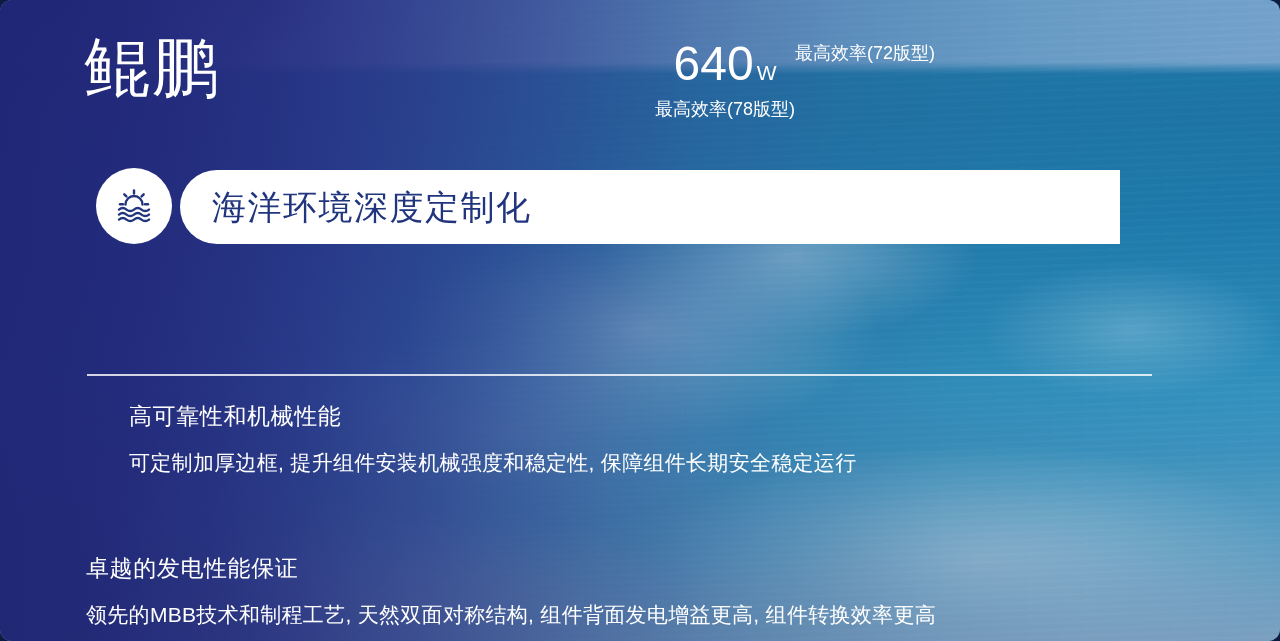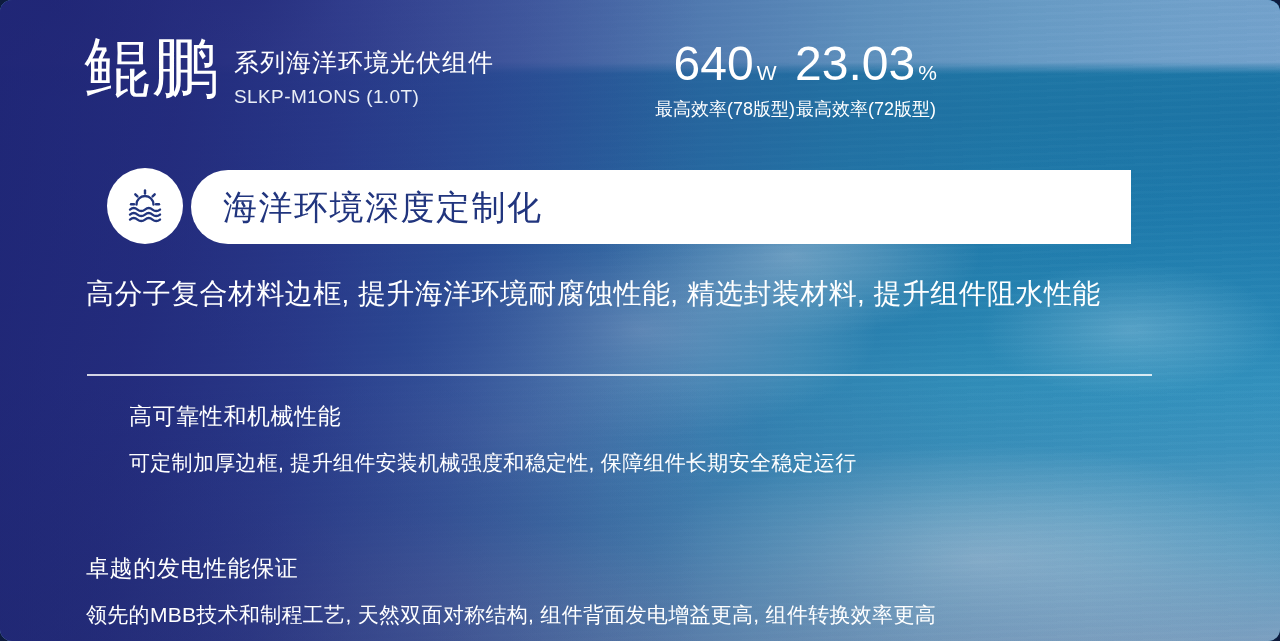--- a/index.html
+++ b/index.html
@@ -191,21 +191,21 @@
     color: #ffffff;
     font-size: 18px;
     line-height: 26px;
     margin-top: 4px;
     white-space: nowrap;
   }
 
   
   .pill-row {
     position: absolute;
-    left: 11px;
+    left: 0;
     top: 168px;
     width: 1016px;
     height: 80px;
   }
 
   .badge-circle {
     position: absolute;
     left: 96px;
     top: 0px;
     width: 76px;
@@ -302,41 +302,33 @@
   <div class="bg-layer bg-rock"></div>
   <div class="bg-layer bg-tint"></div>
   <div class="bg-layer bg-vignette"></div>
 
   <div class="content">
 
     <div class="header-row">
 
       <div class="brand-block">
         <div class="brand-name">鲲鹏</div>
-        <div class="brand-text-col">
-          <div class="brand-series">系列海洋环境光伏组件</div>
-          <div class="brand-model">SLKP-M1ONS (1.0T)</div>
-        </div>
       </div>
 
       <div class="stats">
 
         <div class="stat">
           <div class="stat-value-row">
             <span class="stat-number">640</span>
             <span class="stat-unit">W</span>
           </div>
           <div class="stat-label">最高效率(78版型)</div>
         </div>
 
         <div class="stat">
-          <div class="stat-value-row">
-            <span class="stat-number">23.03</span>
-            <span class="stat-unit">%</span>
-          </div>
           <div class="stat-label">最高效率(72版型)</div>
         </div>
 
       </div>
     </div>
 
     <div class="pill-row">
 
       <div class="badge-circle">
         <span>
@@ -357,21 +349,20 @@
             </g>
           </svg>
         </span>
       </div>
 
       <div class="pill-bar">
         <div class="pill-title">海洋环境深度定制化</div>
       </div>
     </div>
 
-    <div class="lead-para">高分子复合材料边框, 提升海洋环境耐腐蚀性能, 精选封装材料, 提升组件阻水性能</div>
 
     <div class="divider"></div>
 
     <div class="feature feature-1">
       <div class="feature-title">高可靠性和机械性能</div>
       <div class="feature-desc">可定制加厚边框, 提升组件安装机械强度和稳定性, 保障组件长期安全稳定运行</div>
     </div>
 
     <div class="feature feature-2">
       <div class="feature-title">卓越的发电性能保证</div>

